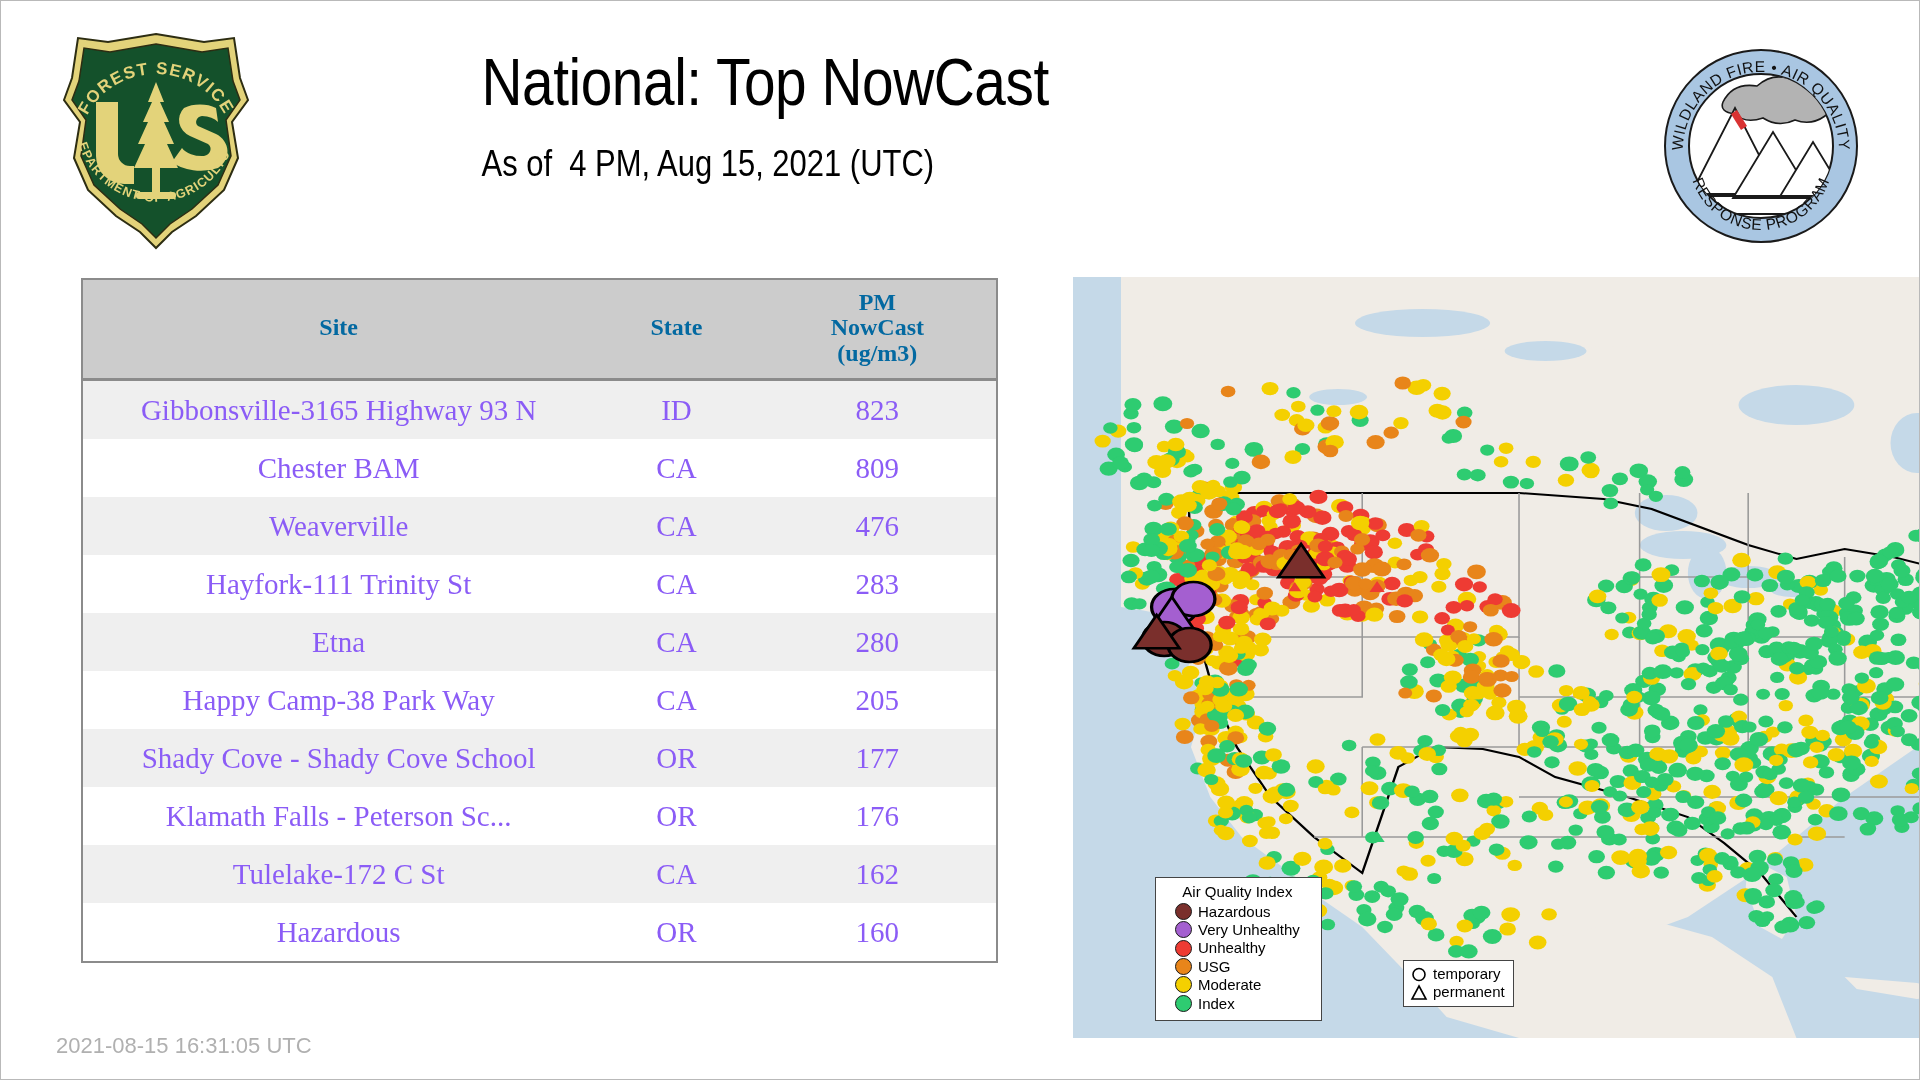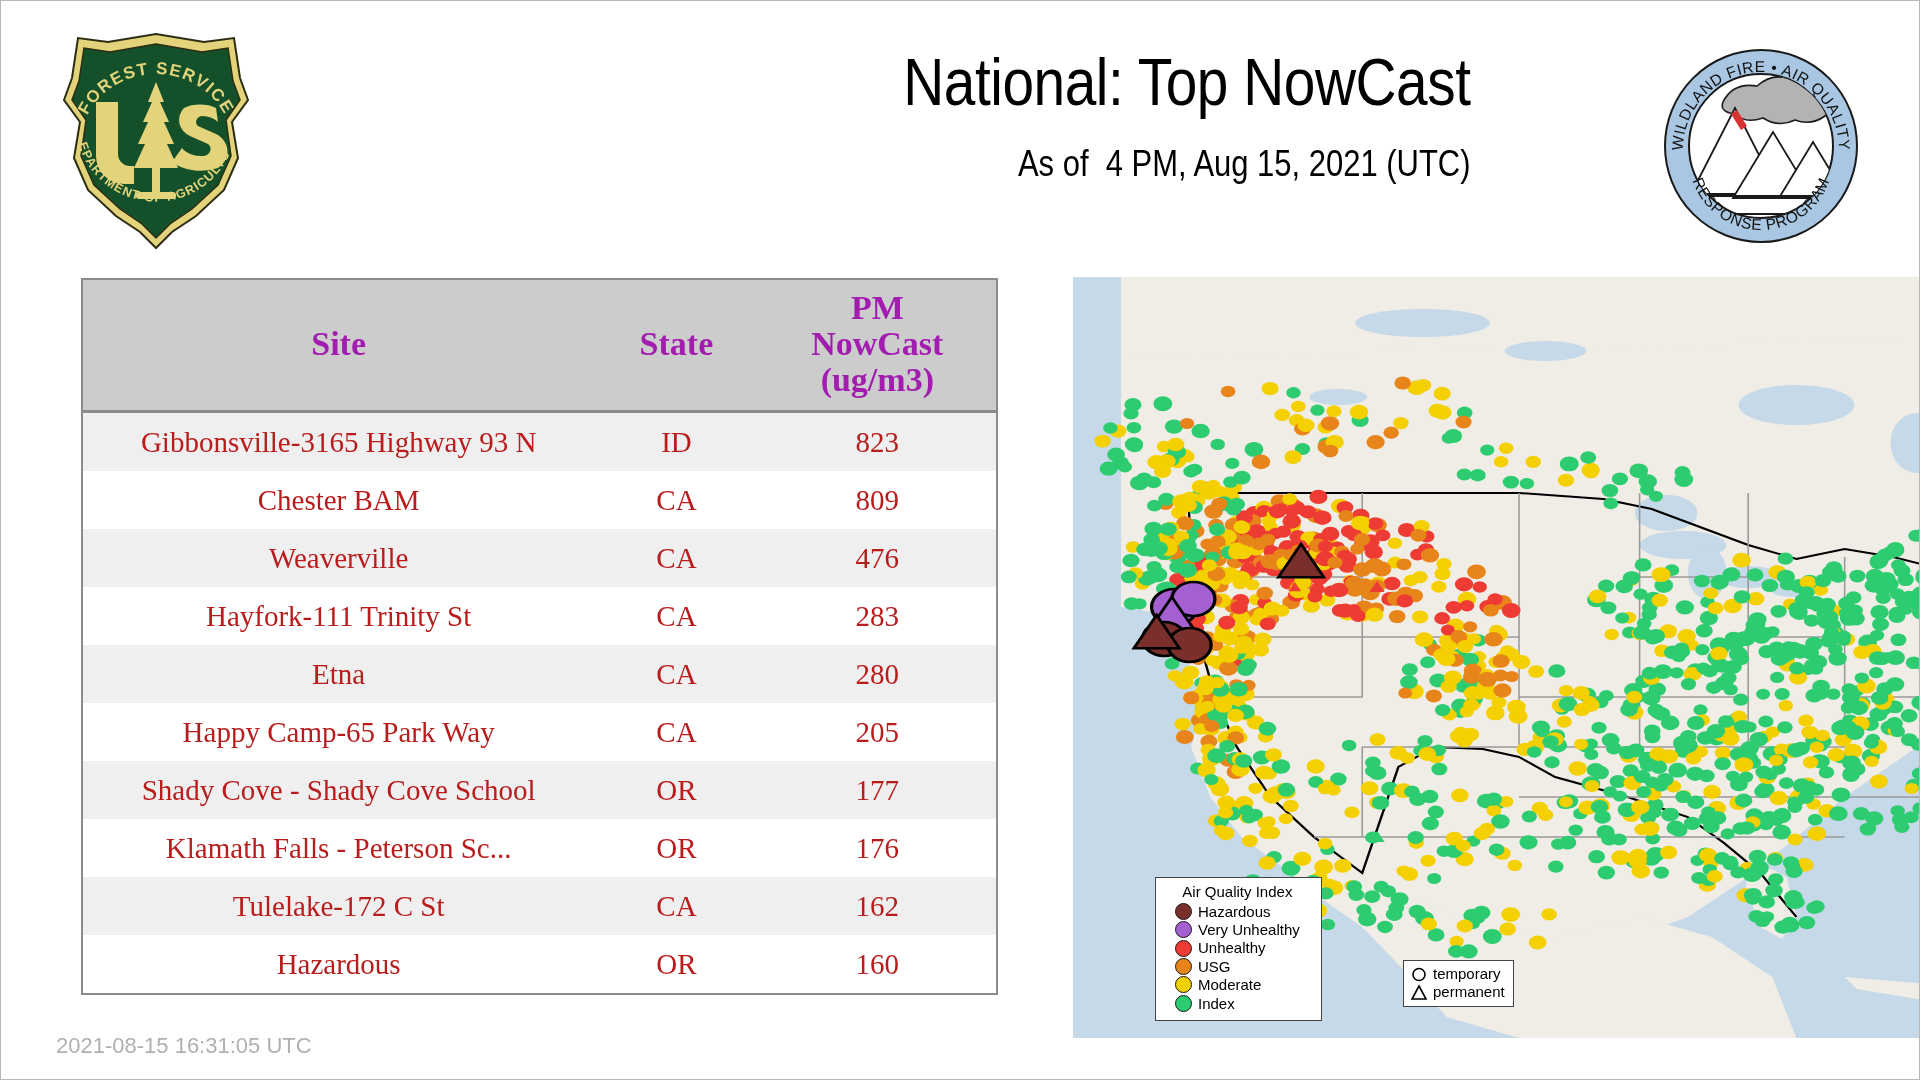--- a/index.html
+++ b/index.html
@@ -30,21 +30,21 @@
     left: 1660px;
     top: 45px;
     width: 200px;
     height: 200px;
   }
   #title-block {
     position: absolute;
     left: 400px;
     top: 45px;
     width: 1150px;
-    text-align: right;
+    text-align: left;
   }
   #page-title {
     font-family: "Liberation Sans Narrow", "Liberation Sans", sans-serif;
     font-size: 66px;
     font-weight: 400;
     color: #000;
     letter-spacing: -0.5px;
     line-height: 1.1;
     white-space: pre;
     transform: scaleX(0.86);
@@ -70,34 +70,34 @@
     background: #fff;
   }
   table.nowcast {
     width: 100%;
     border-collapse: collapse;
     font-family: "Liberation Serif", serif;
   }
   table.nowcast thead th {
     background: #cccccc;
     border-bottom: 3px solid #8b8b8b;
-    font-size: 34px;
+    font-size: 24px;
     font-weight: bold;
-    color: #a21caf;
+    color: #0369a1;
     padding: 10px 4px 12px 4px;
     vertical-align: middle;
     line-height: 1.06;
   }
   th.col-site   { width: 56%; }
   th.col-state  { width: 18%; }
   th.col-value  { width: 26%; }
 
   table.nowcast tbody td {
     font-size: 29px;
-    color: #b91c1c;
+    color: #8b5cf6;
     text-align: center;
     padding: 11px 4px;
     height: 36px;
     font-family: "Liberation Serif", serif;
   }
   table.nowcast tbody tr.odd  td { background: #efefef; }
   table.nowcast tbody tr.even td { background: #ffffff; }
 
   
   #map-panel {
@@ -278,21 +278,21 @@
           <td>Hayfork-111 Trinity St</td>
           <td>CA</td>
           <td>283</td>
         </tr>
         <tr class="odd">
           <td>Etna</td>
           <td>CA</td>
           <td>280</td>
         </tr>
         <tr class="even">
-          <td>Happy Camp-65 Park Way</td>
+          <td>Happy Camp-38 Park Way</td>
           <td>CA</td>
           <td>205</td>
         </tr>
         <tr class="odd">
           <td>Shady Cove - Shady Cove School</td>
           <td>OR</td>
           <td>177</td>
         </tr>
         <tr class="even">
           <td>Klamath Falls - Peterson Sc...</td>

